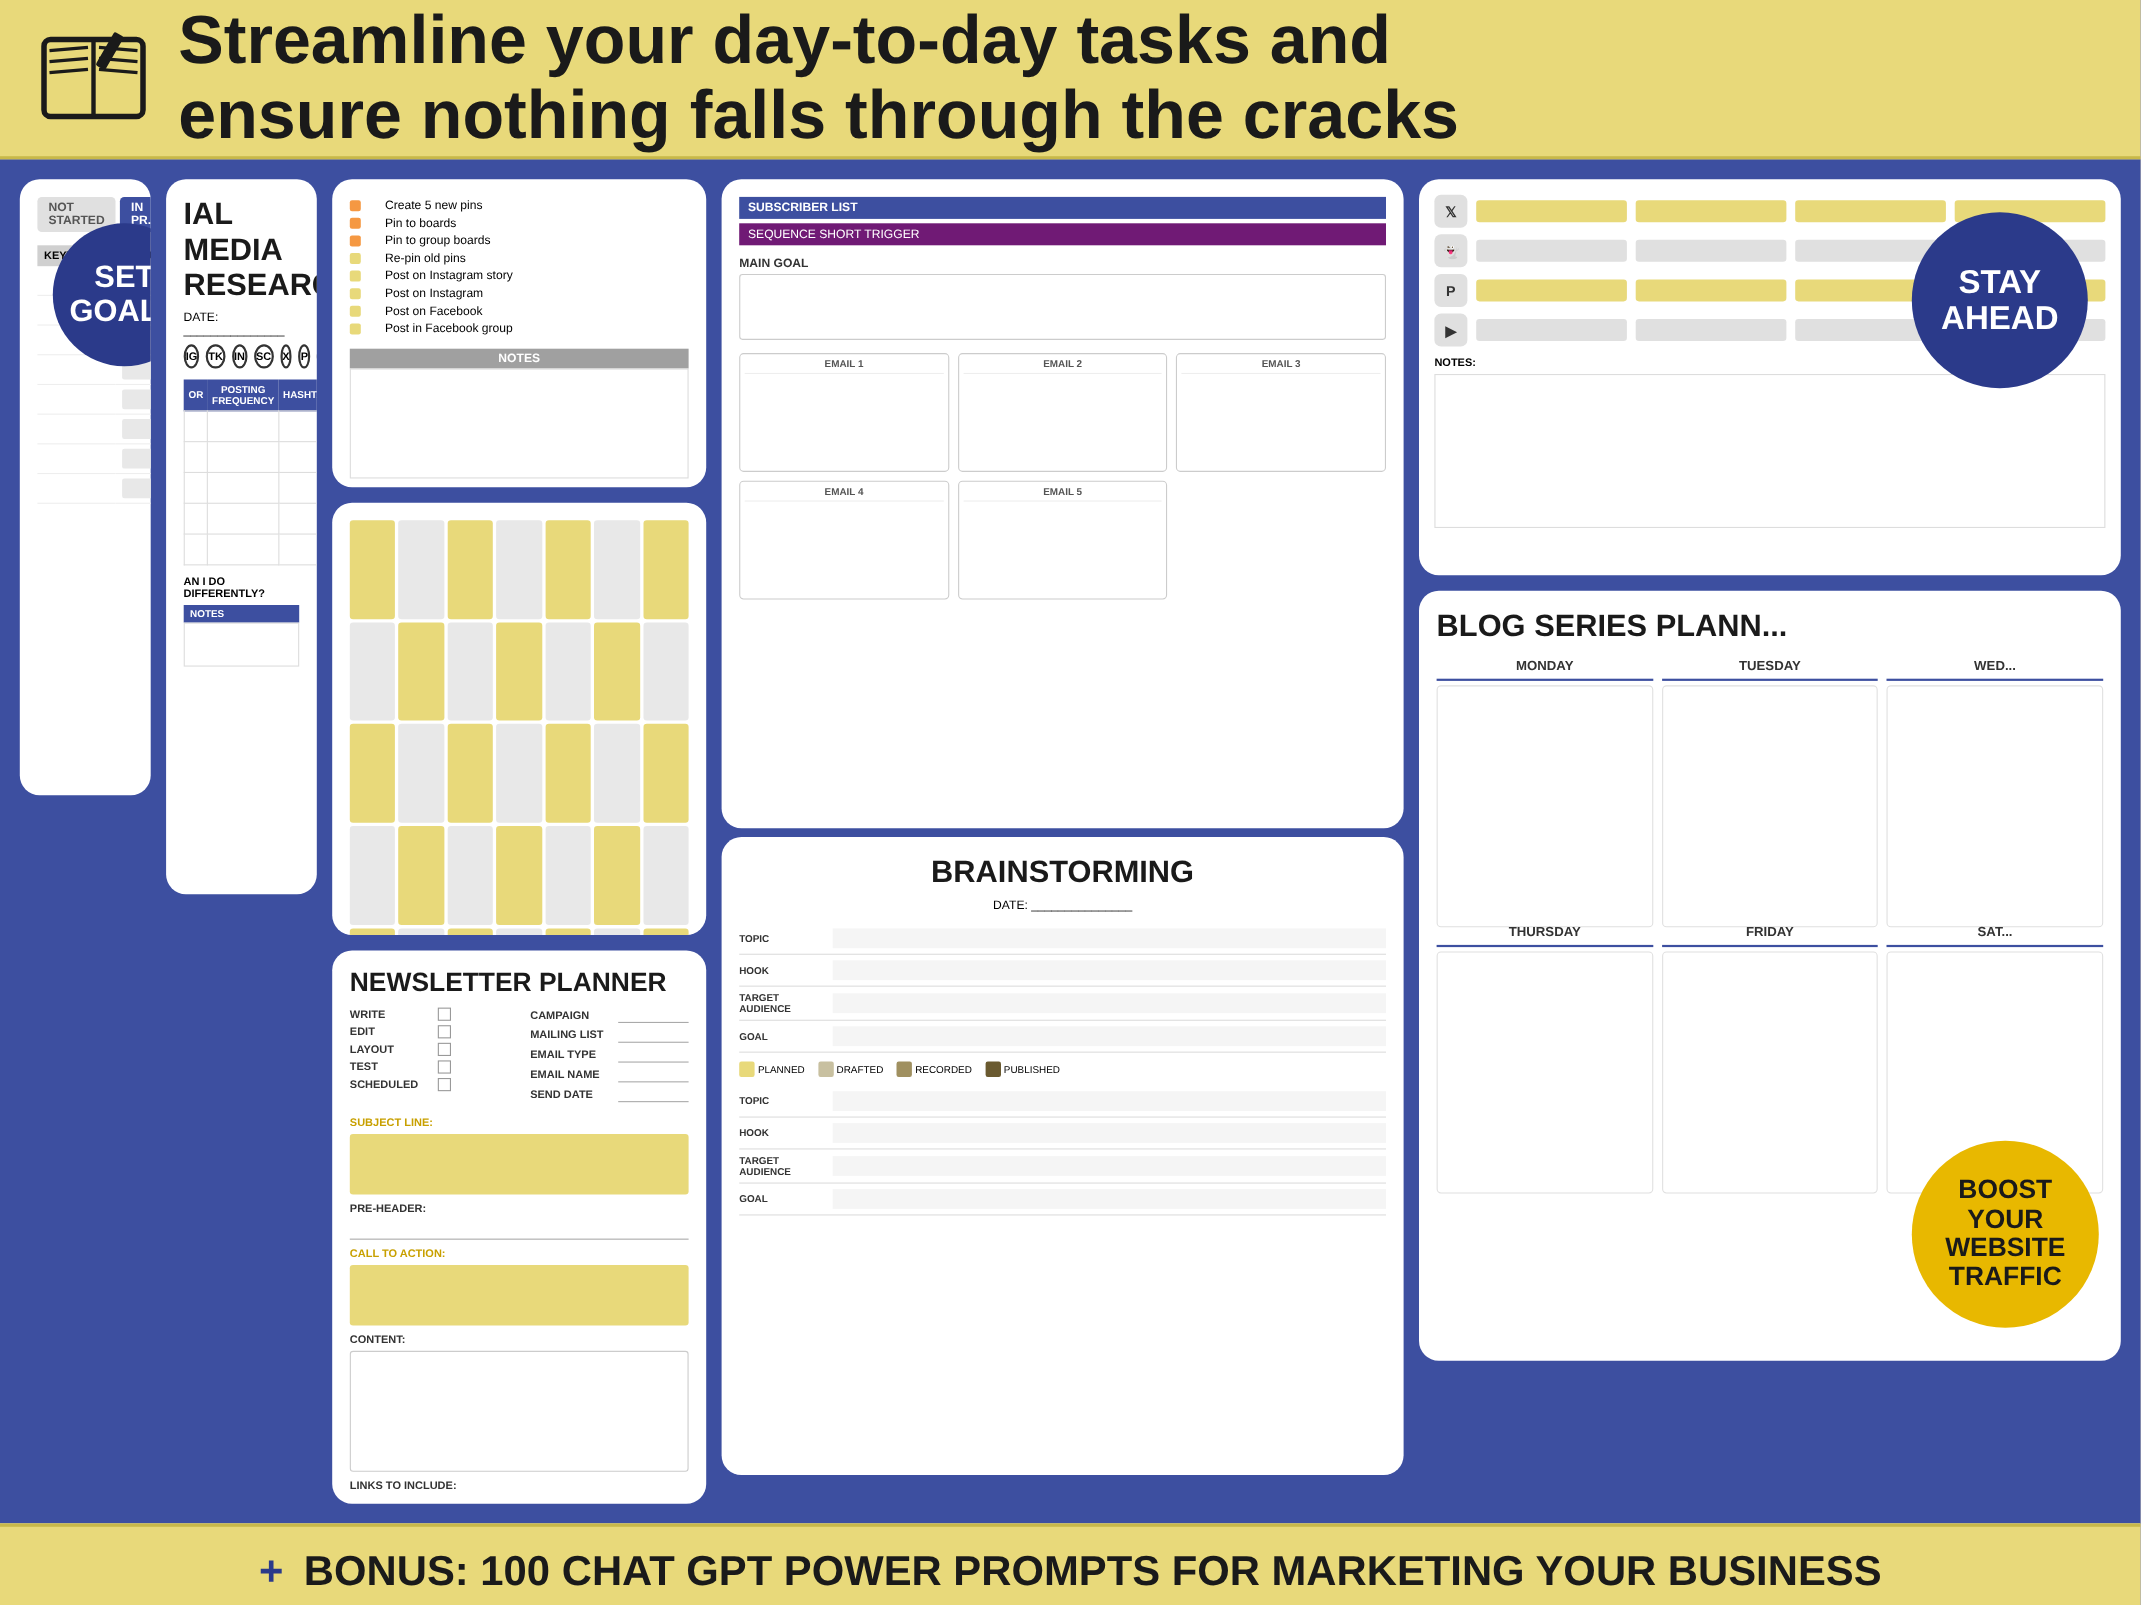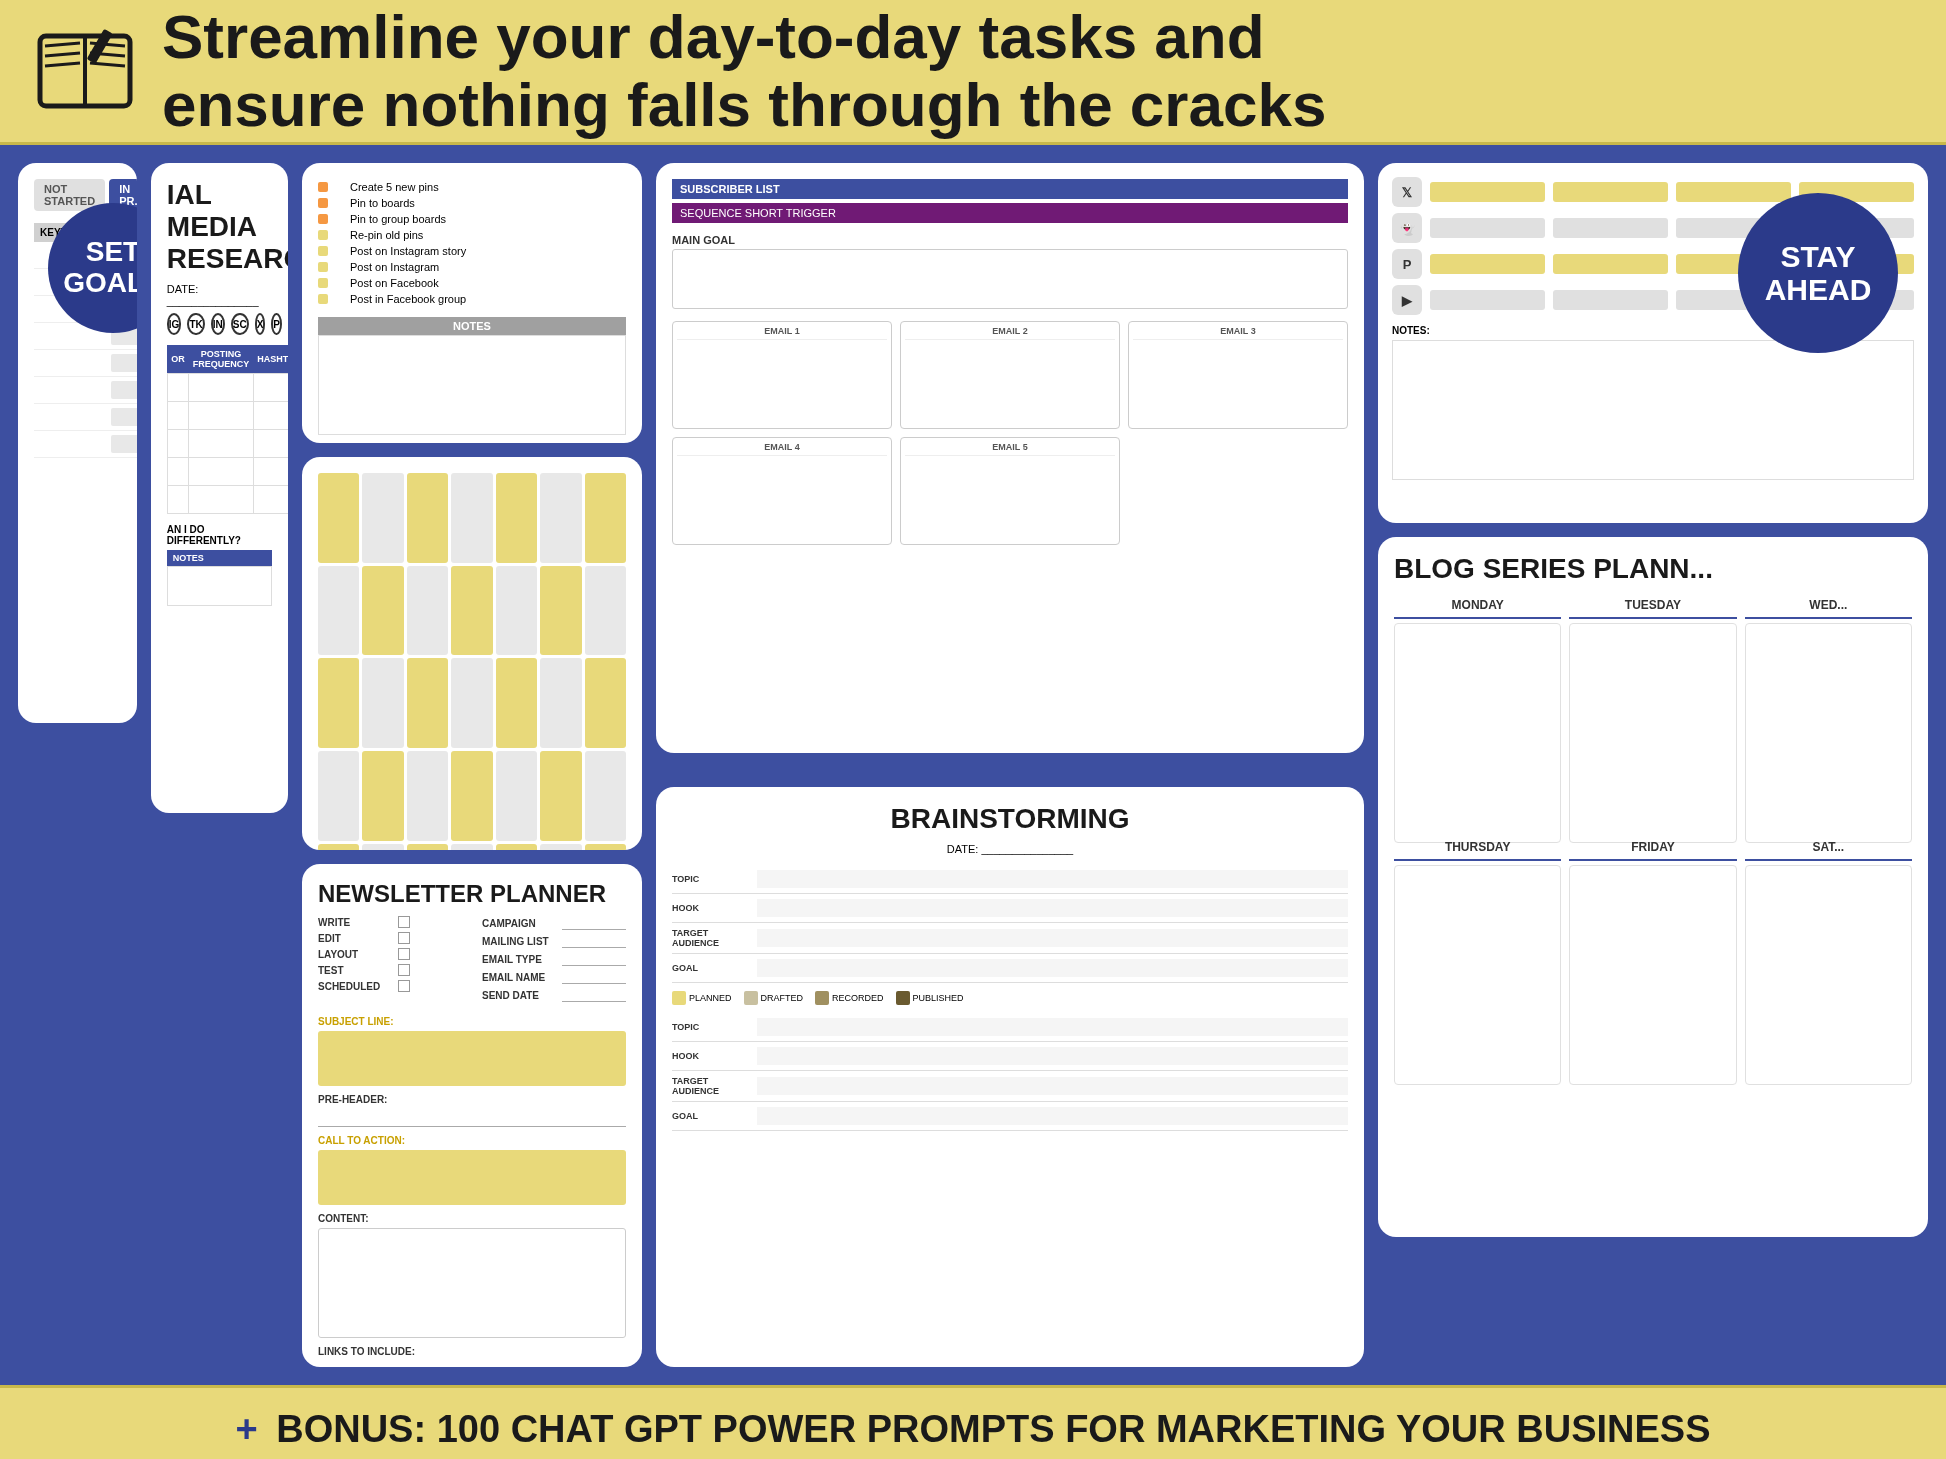--- a/index.html
+++ b/index.html
@@ -40,21 +40,21 @@
       flex-direction: row;
       background: #3d4fa0;
       height: 1240px;
       padding: 18px;
       gap: 14px;
     }
 
     
     .col-1 { display: flex; gap: 14px; width: 270px; flex-shrink: 0; }
     .col-2 { display: flex; flex-direction: column; gap: 14px; width: 340px; flex-shrink: 0; }
-    .col-3 { display: flex; flex-direction: column; gap: 8px; width: 708px; flex-shrink: 0; justify-content: space-between; }
+    .col-3 { display: flex; flex-direction: column; gap: 8px; width: 620px; flex-shrink: 0; }
     .col-4 { display: flex; flex-direction: column; gap: 14px; flex: 1; }
 
     
     .card {
       background: white;
       border-radius: 18px;
       padding: 16px;
       position: relative;
       overflow: hidden;
     }
@@ -1018,20 +1018,26 @@
         <div class="blog-col-header">THURSDAY</div>
         <div class="blog-col-header">FRIDAY</div>
         <div class="blog-col-header">SAT...</div>
       </div>
       <div style="display:grid; grid-template-columns:1fr 1fr 1fr; gap:8px; margin-top:4px; height:200px;">
         <div class="blog-day-cell"></div>
         <div class="blog-day-cell"></div>
         <div class="blog-day-cell"></div>
       </div>
 
+      <div class="boost-badge">
+        <span>BOOST</span>
+        <span>YOUR</span>
+        <span>WEBSITE</span>
+        <span>TRAFFIC</span>
+      </div>
     </div>
 
   </div>
 
 </div>
 
 <div class="footer-banner">
   <div class="footer-text">
     <span class="footer-plus">+</span>
     <span>BONUS: 100 CHAT GPT POWER PROMPTS FOR MARKETING YOUR BUSINESS</span>

